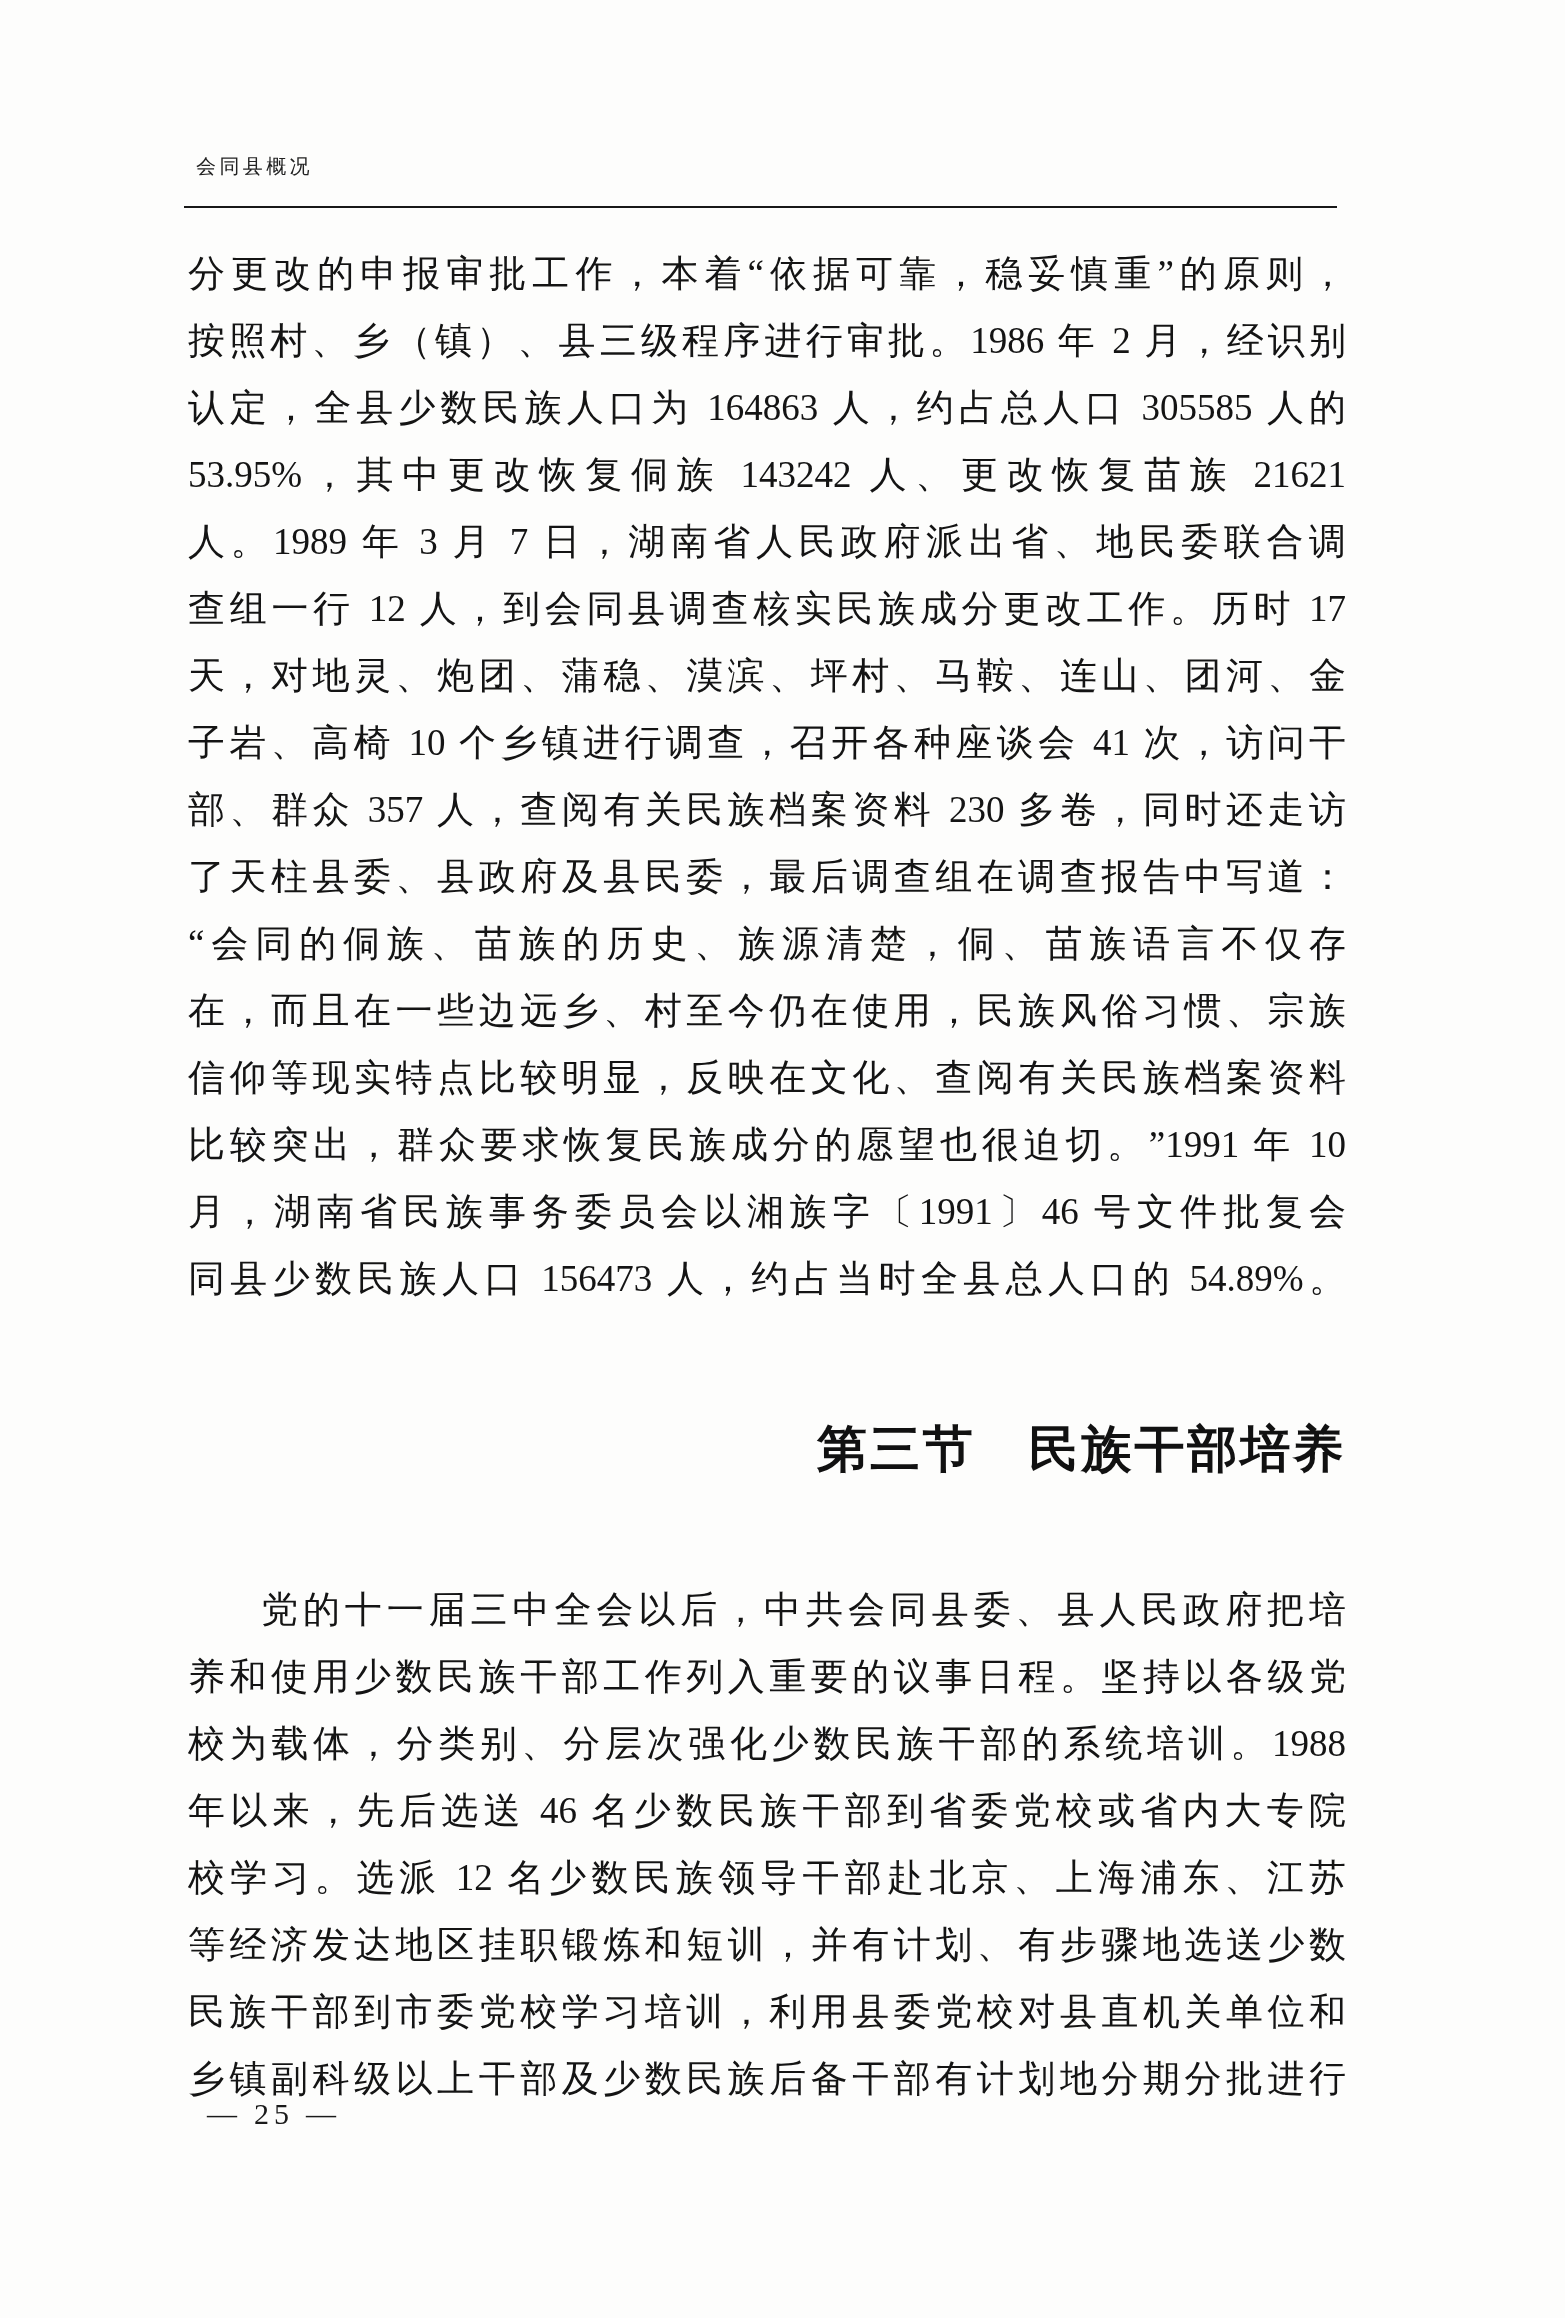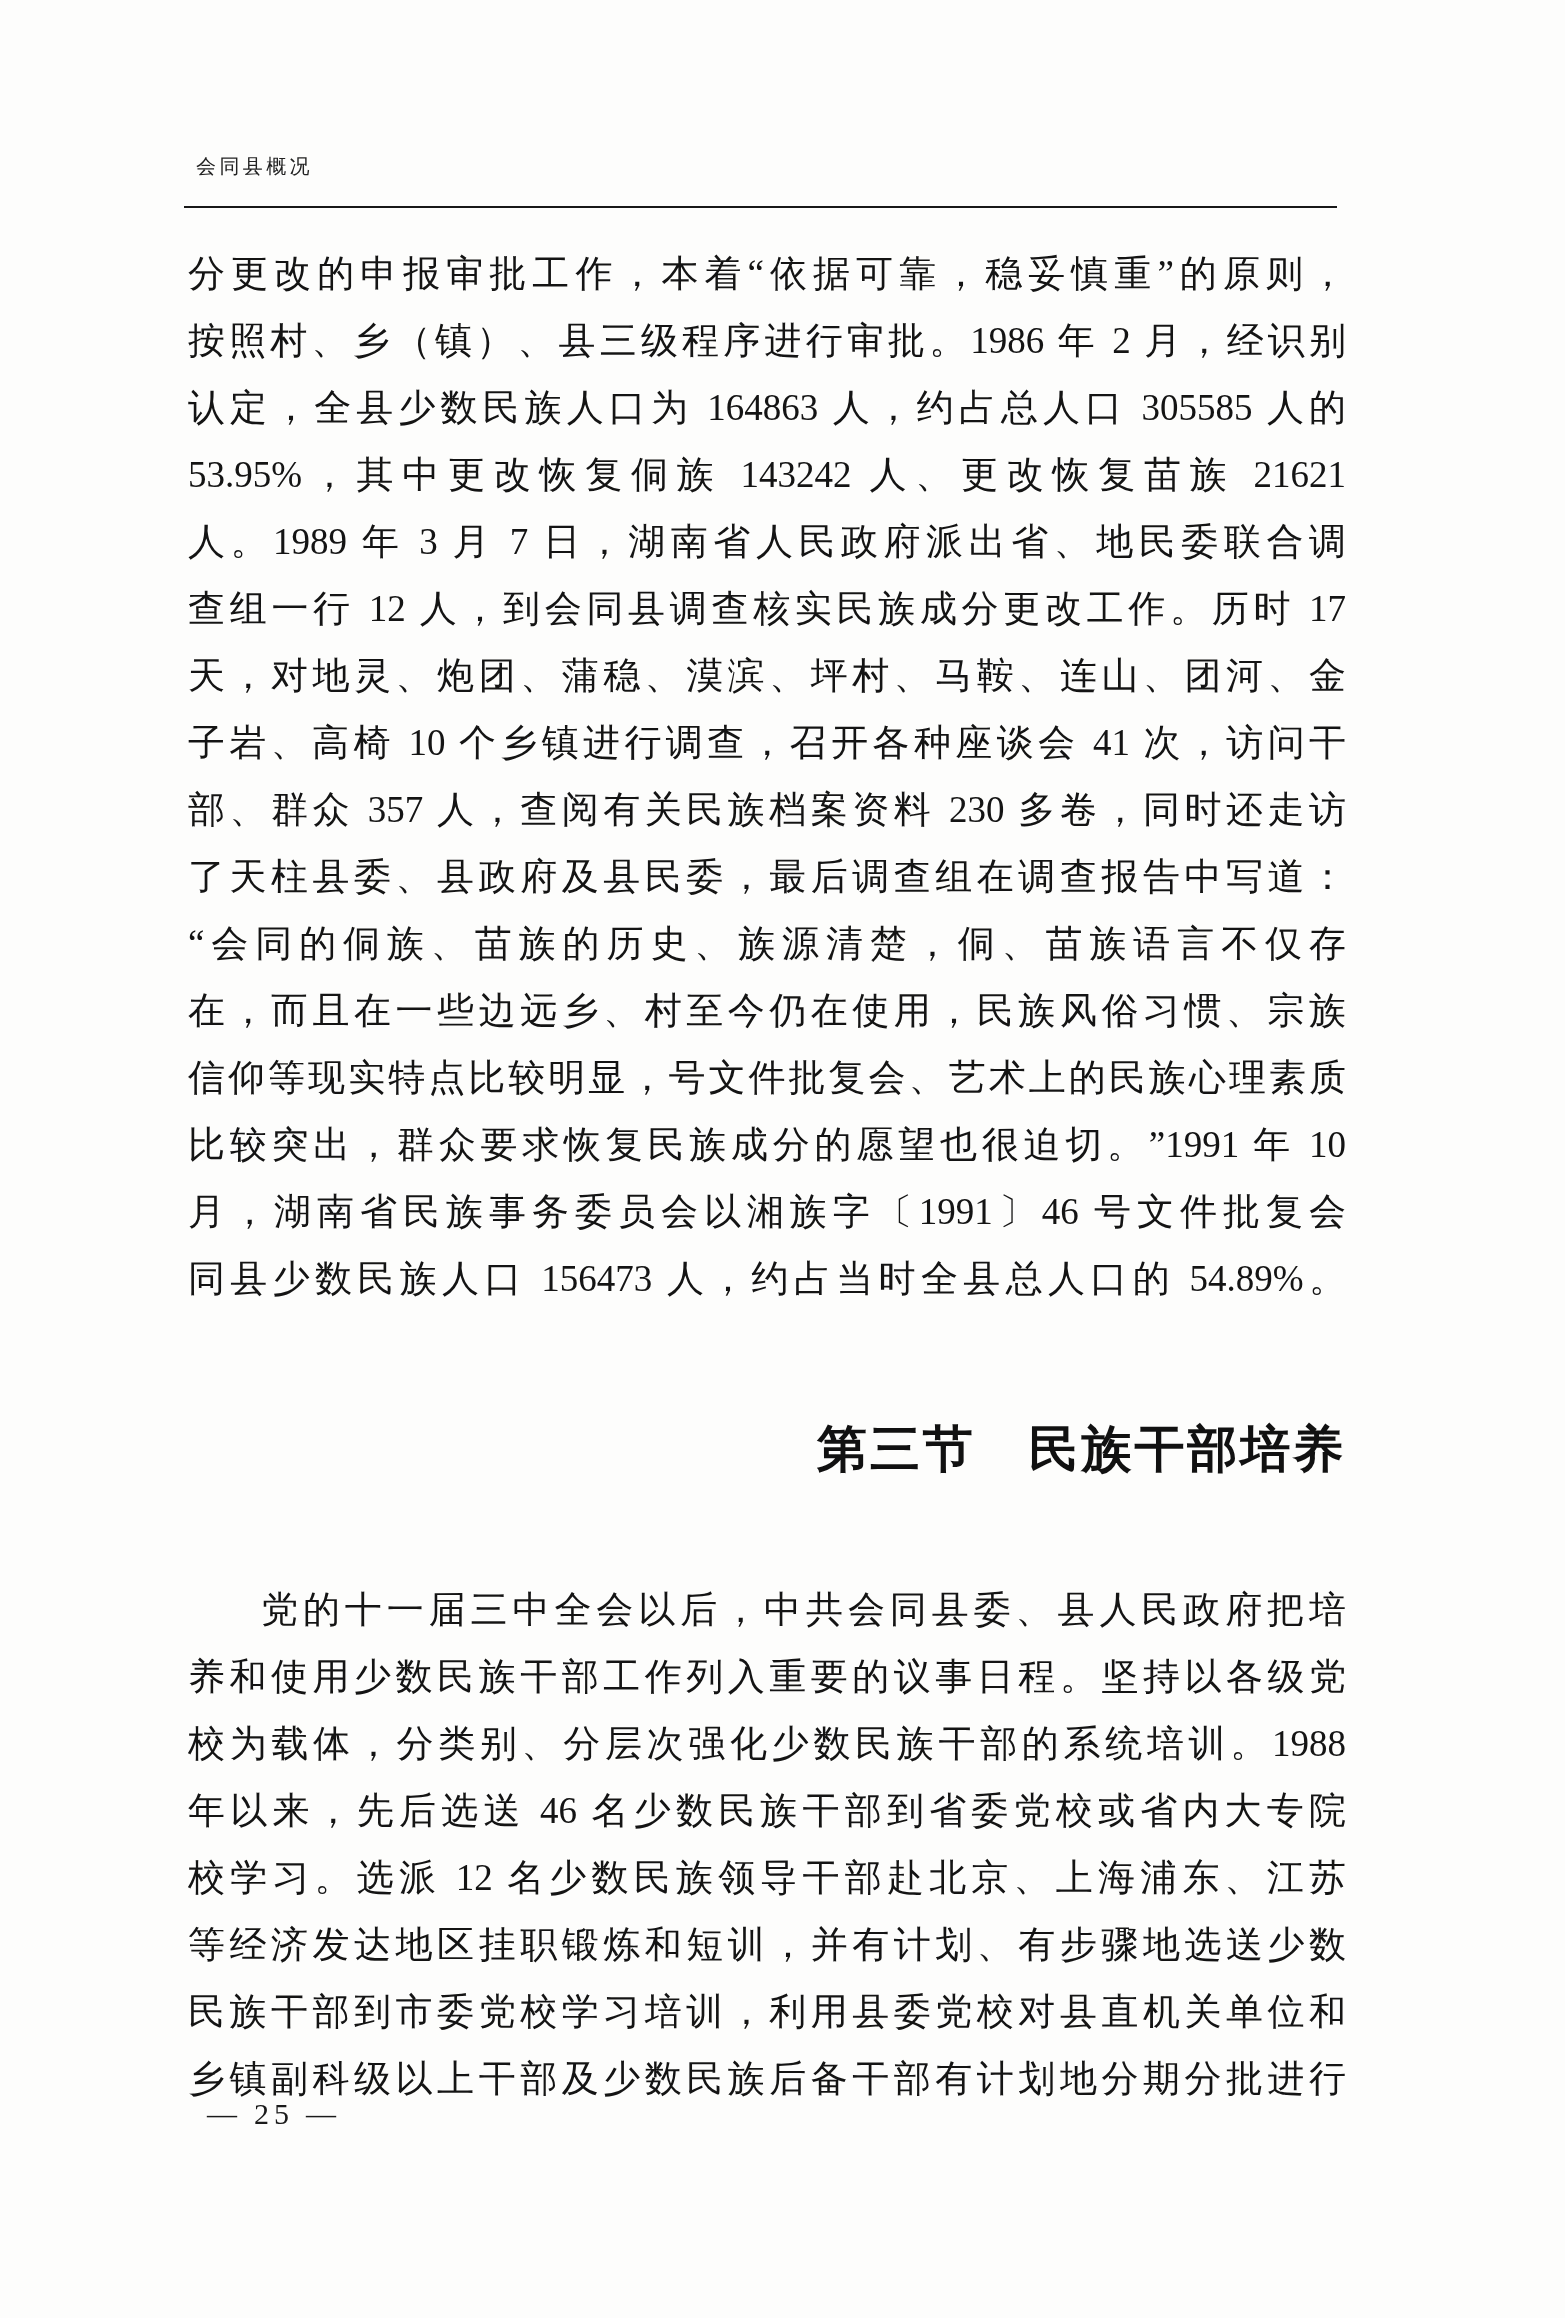--- a/index.html
+++ b/index.html
@@ -90,21 +90,21 @@
       <div class="line">认定，全县少数民族人口为 164863 人，约占总人口 305585 人的</div>
       <div class="line">53.95%，其中更改恢复侗族 143242 人、更改恢复苗族 21621</div>
       <div class="line">人。1989 年 3 月 7 日，湖南省人民政府派出省、地民委联合调</div>
       <div class="line">查组一行 12 人，到会同县调查核实民族成分更改工作。历时 17</div>
       <div class="line">天，对地灵、炮团、蒲稳、漠滨、坪村、马鞍、连山、团河、金</div>
       <div class="line">子岩、高椅 10 个乡镇进行调查，召开各种座谈会 41 次，访问干</div>
       <div class="line">部、群众 357 人，查阅有关民族档案资料 230 多卷，同时还走访</div>
       <div class="line">了天柱县委、县政府及县民委，最后调查组在调查报告中写道：</div>
       <div class="line">“会同的侗族、苗族的历史、族源清楚，侗、苗族语言不仅存</div>
       <div class="line">在，而且在一些边远乡、村至今仍在使用，民族风俗习惯、宗族</div>
-      <div class="line">信仰等现实特点比较明显，号文件批复会、艺术上的民族心理素质</div>
+      <div class="line">信仰等现实特点比较明显，反映在文化、查阅有关民族档案资料</div>
       <div class="line">比较突出，群众要求恢复民族成分的愿望也很迫切。”1991 年 10</div>
       <div class="line">月，湖南省民族事务委员会以湘族字〔1991〕46 号文件批复会</div>
       <div class="line">同县少数民族人口 156473 人，约占当时全县总人口的 54.89%。</div>
     </div>
 
   <h2 class="section-heading">第三节　民族干部培养</h2>
 
   <div class="para" id="para2">
       <div class="line">党的十一届三中全会以后，中共会同县委、县人民政府把培</div>
       <div class="line">养和使用少数民族干部工作列入重要的议事日程。坚持以各级党</div>

